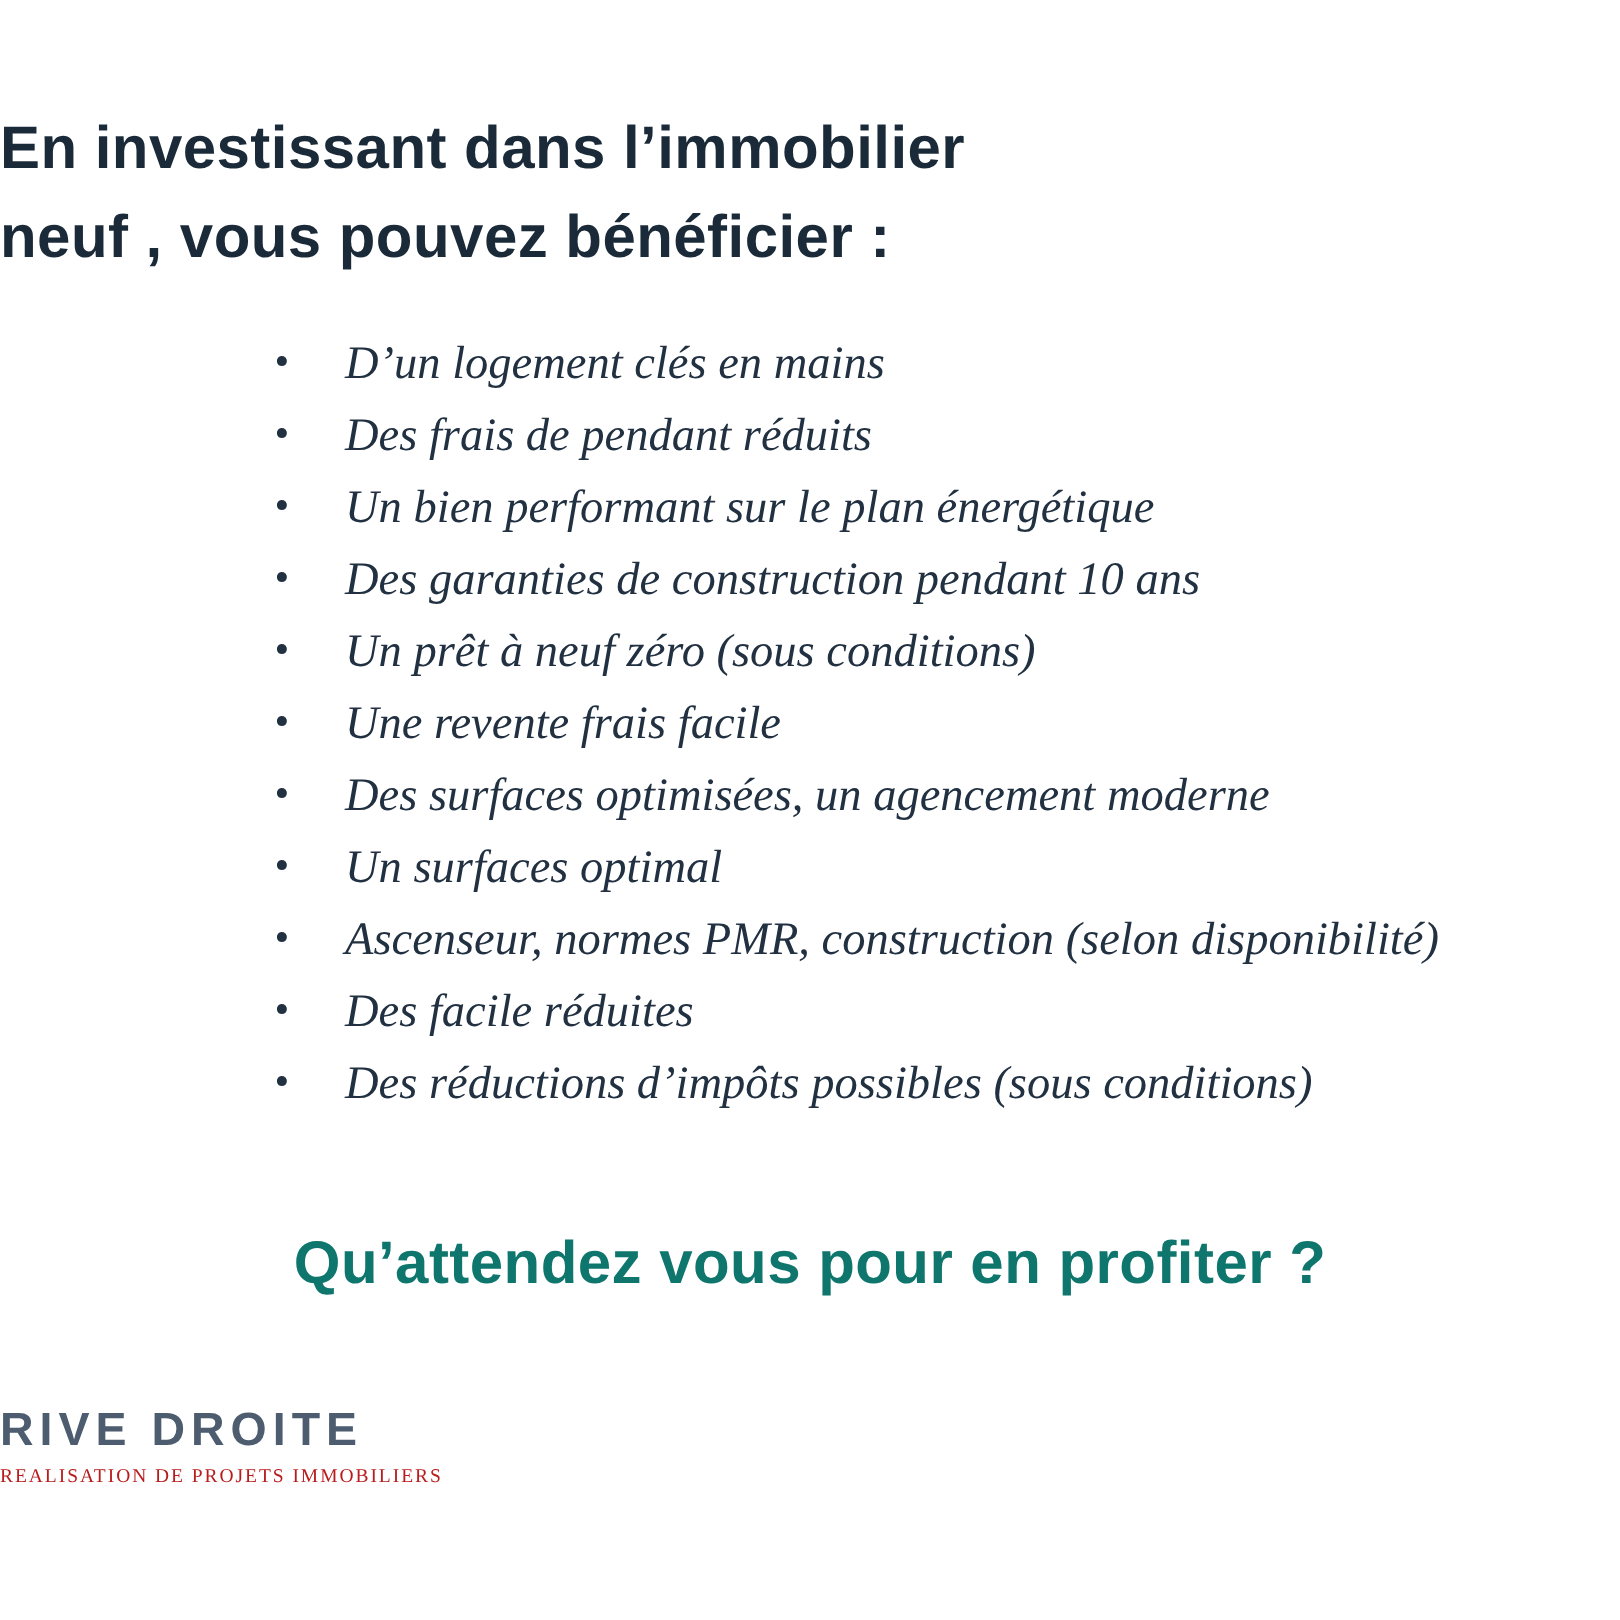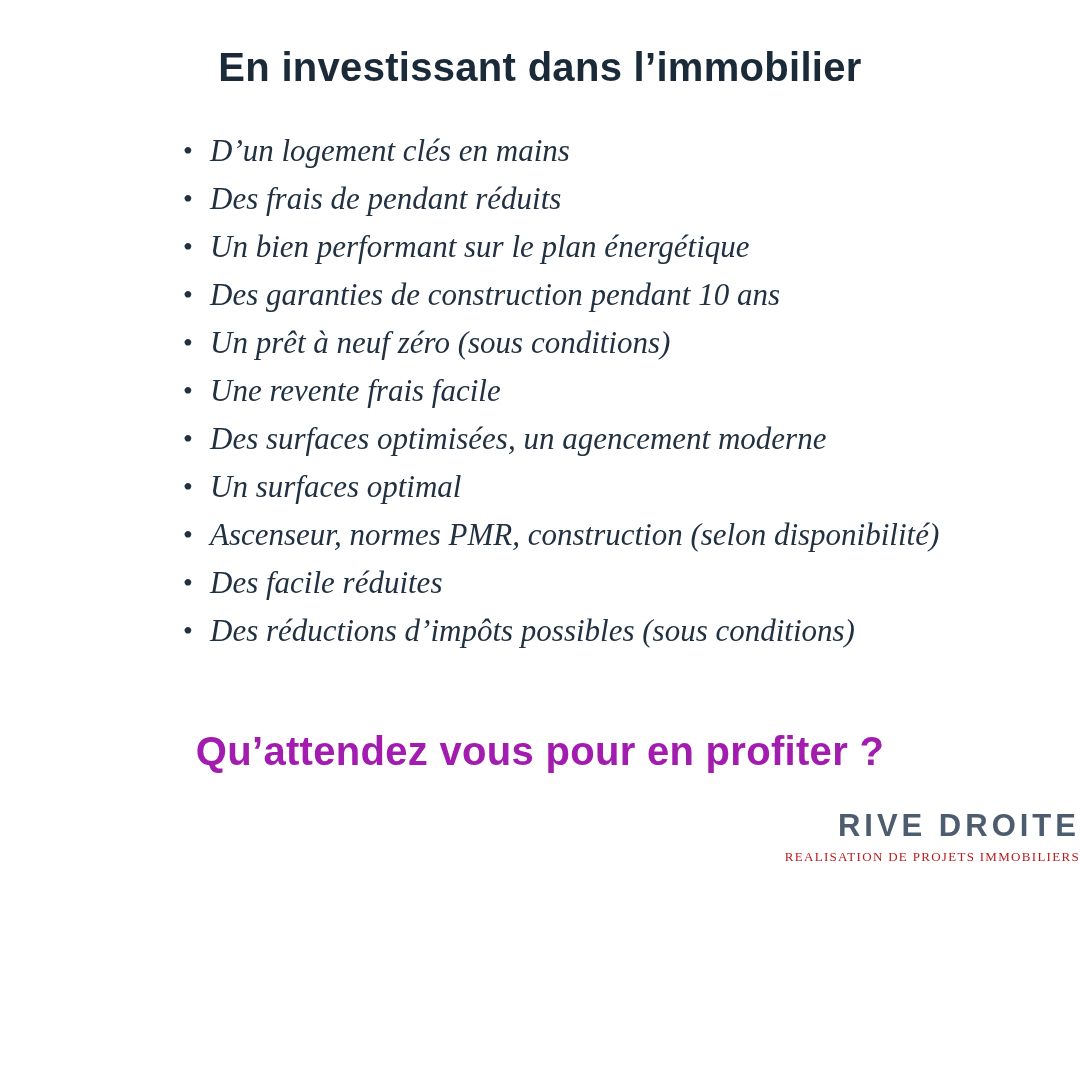--- a/index.html
+++ b/index.html
@@ -5,22 +5,21 @@
   html, body { margin: 0; padding: 0; }
   .canvas {
     position: relative;
     width: 1080px;
     height: 1080px;
     background: #ffffff;
     overflow: hidden;
     font-family: "Liberation Sans", sans-serif;
   }
   .title {
-    padding-top: 38px;
-    text-align: center;
+    padding-top: 70px;
     font-family: "Liberation Sans", sans-serif;
     font-weight: 700;
     font-size: 40px;
     line-height: 59px;
     letter-spacing: 0.3px;
     color: #1b2a39;
   }
   .benefits {
     margin: 30px 0 0 183px;
     width: 820px;
@@ -39,34 +38,35 @@
   .benefits .li-bullet {
     flex: 0 0 27px;
     font-style: normal;
     font-size: 28px;
     line-height: 48px;
     color: #223142;
   }
   .benefits .li-text {
     flex: 1 1 auto;
     text-align: justify;
+    margin-left: 20px;
   }
   .question {
     margin-top: 67px;
     text-align: center;
     font-family: "Liberation Sans", sans-serif;
     font-weight: 700;
     font-size: 40px;
     line-height: 58px;
     letter-spacing: 0.3px;
-    color: #a21caf;
+    color: #0f766e;
   }
   .footer-logo {
-    margin-top: 28px;
-    text-align: right;
+    margin-top: 64px;
+    text-align: left;
   }
   .brand-name {
     font-family: "Liberation Sans", sans-serif;
     font-weight: 600;
     font-size: 31px;
     line-height: 36px;
     letter-spacing: 4px;
     color: #4d5c6e;
   }
   .brand-tagline {
@@ -78,20 +78,21 @@
     color: #b91c1c;
   }
 </style>
 </head>
 <body>
 
 <div class="canvas">
 
   <div class="title">
     <div>En investissant dans l’immobilier</div>
+    <div>neuf , vous pouvez bénéficier :</div>
   </div>
 
   <ul class="benefits">
 
       <li>
         <span class="li-bullet">•</span>
         <span class="li-text">D’un logement clés en mains</span>
       </li>
 
       <li>

